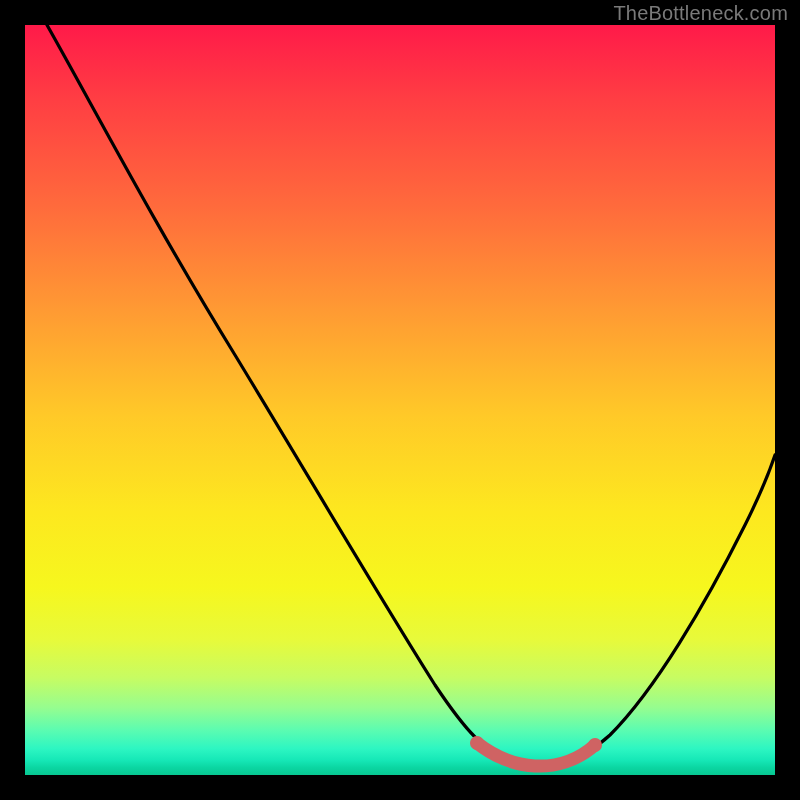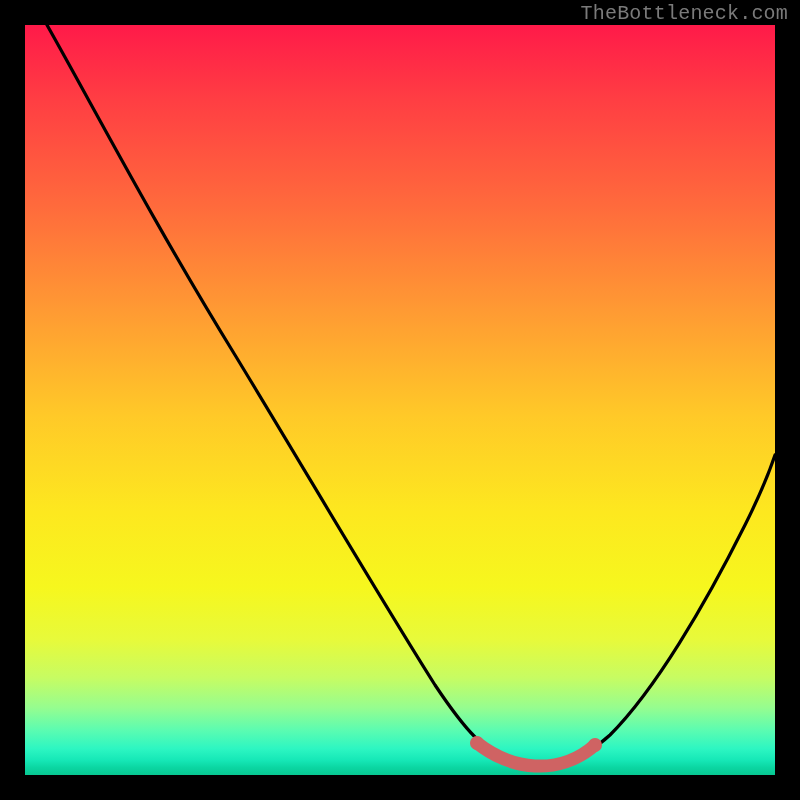--- a/index.html
+++ b/index.html
@@ -11,21 +11,20 @@
     overflow: hidden;
     font-family: Arial, Helvetica, sans-serif;
   }
   .frame {
     position: absolute;
     left: 0;
     top: 0;
     width: 796px;
     height: 800px;
     background: #000;
-    font-family: Liberation Mono, monospace;
   }
   .plot {
     position: absolute;
     left: 25px;
     top: 25px;
     width: 750px;
     height: 750px;
     background: linear-gradient(to bottom,
       #ff1a49 0%,
       #ff3e43 10%,

